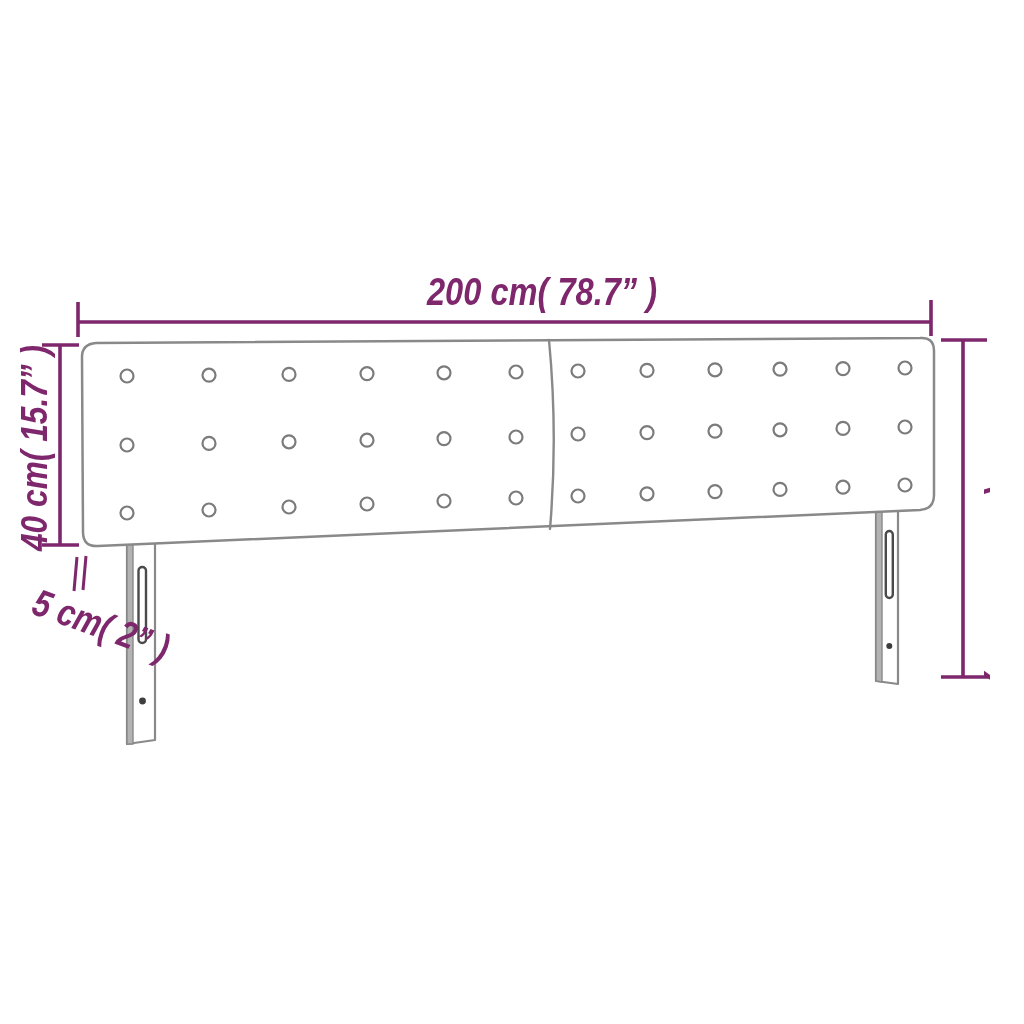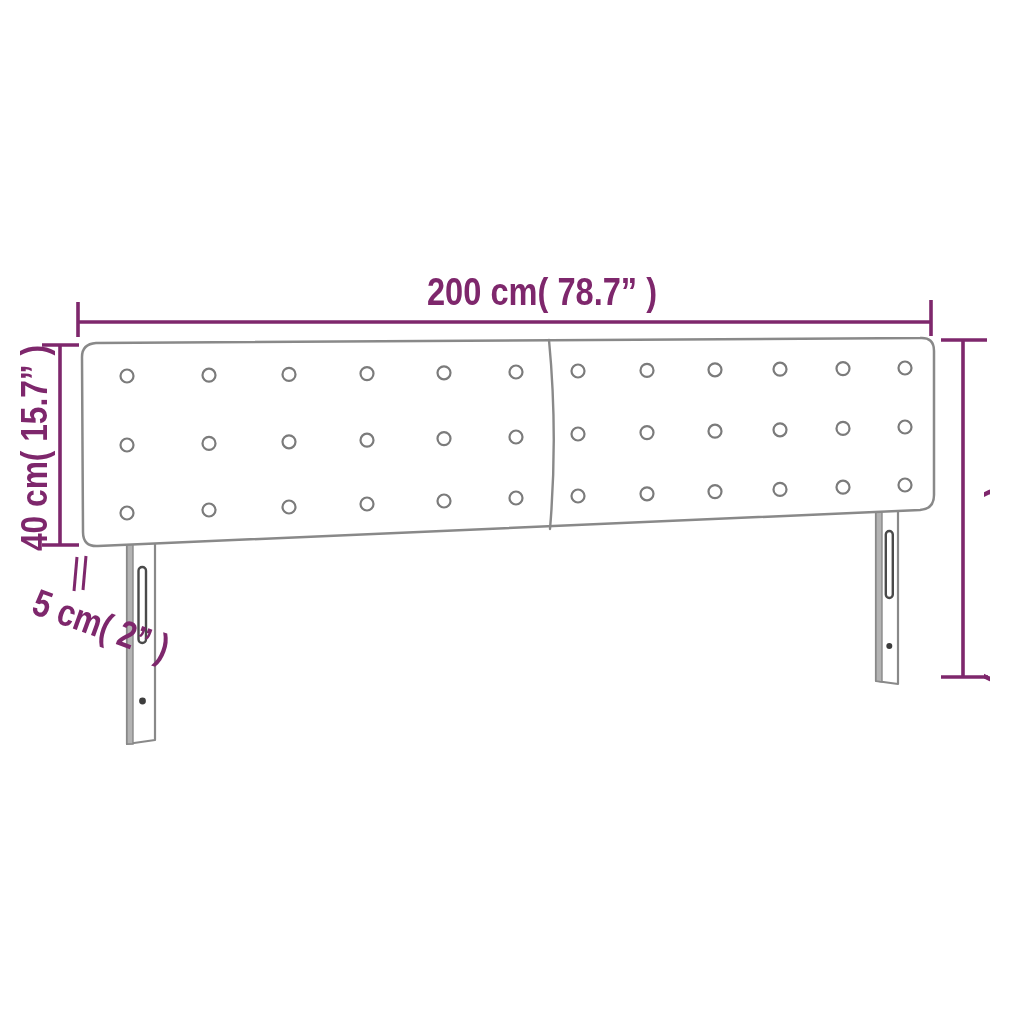--- a/index.html
+++ b/index.html
@@ -1,17 +1,17 @@
 <!DOCTYPE html>
 <html style="--accent: #7E276C; --gray: #898989;"><head>
 <meta charset="utf-8">
 <style>
   :root { --accent:#7E276C; --gray:#898989; }
   html,body { margin:0; padding:0; background:#fff; }
-  .canvas { position:relative; width:990px; height:1024px; background:#fff; overflow:hidden; }
+  .canvas { position:relative; width:990px; height:1024px; background:#fff; overflow:hidden;font-style:italic; }
   svg { display:block; width:1024px; height:1024px; }
   .outline { fill:#ffffff; stroke:var(--gray); stroke-width:2.5; stroke-linejoin:round; }
   .thin    { fill:none;    stroke:var(--gray); stroke-width:2.4; stroke-linecap:round; }
   .legbody { fill:#ffffff; stroke:var(--gray); stroke-width:2.2; stroke-linejoin:round; }
   .strip   { fill:#B3B3B3; stroke:var(--gray); stroke-width:1.4; }
   .slot    { fill:#ffffff; stroke:#4a4a4a; stroke-width:2.4; }
   .screw   { fill:#3D3D3D; stroke:none; }
   .btn     { fill:#ffffff; stroke:#7b7b7b; stroke-width:2.2; }
   .dim     { stroke:var(--accent); stroke-width:3.6; fill:none; stroke-linecap:butt; }
   .dimthin { stroke:var(--accent); stroke-width:3;   fill:none; stroke-linecap:butt; }

